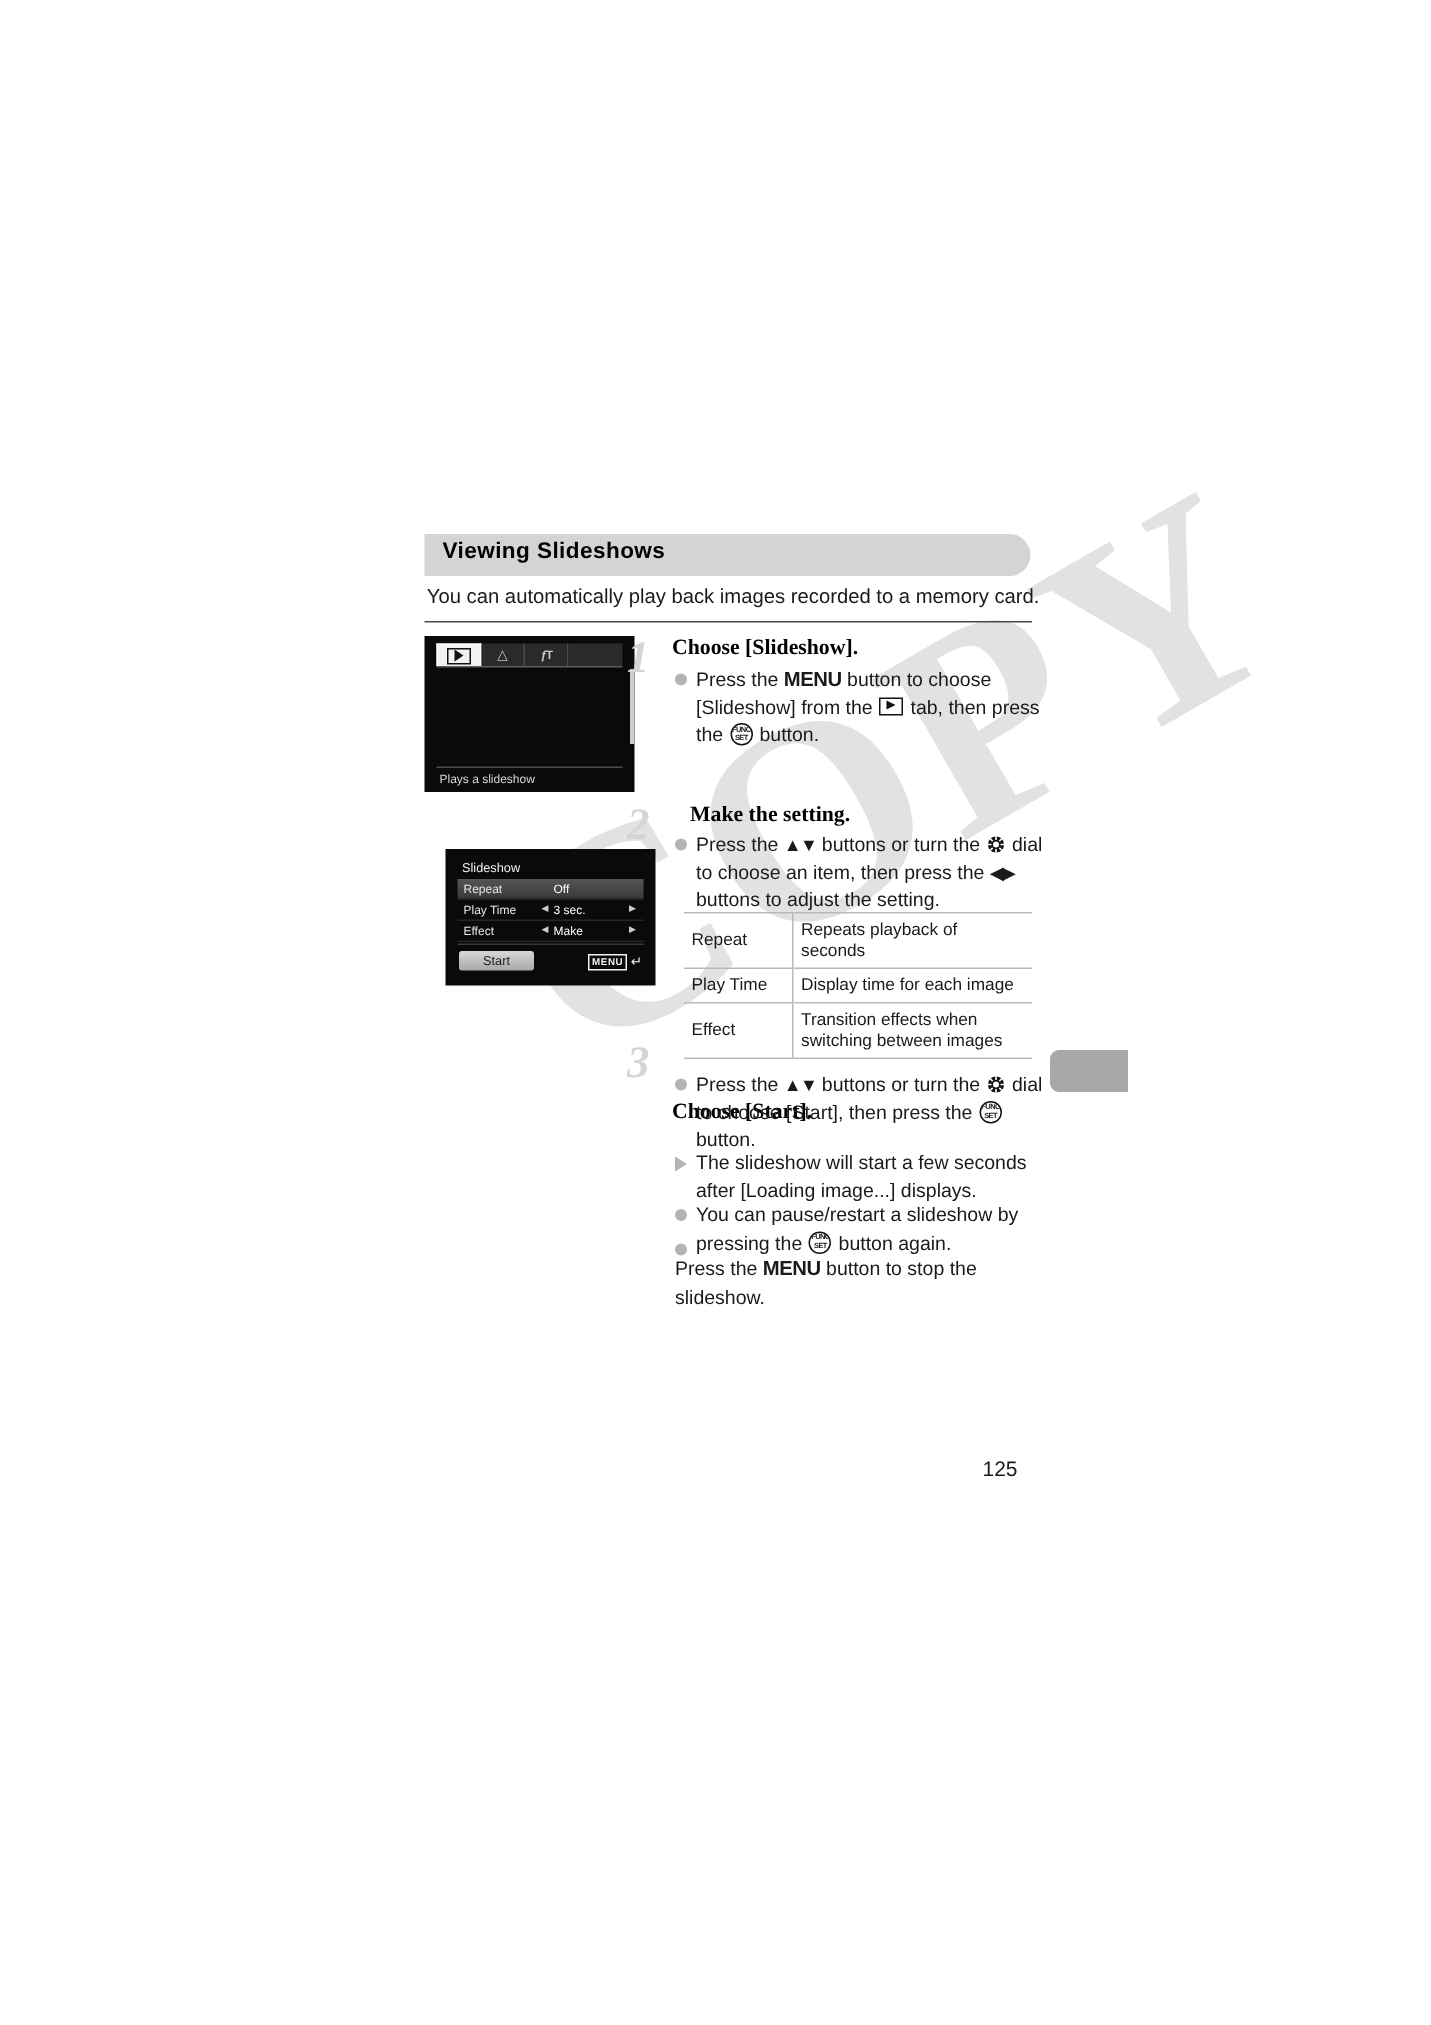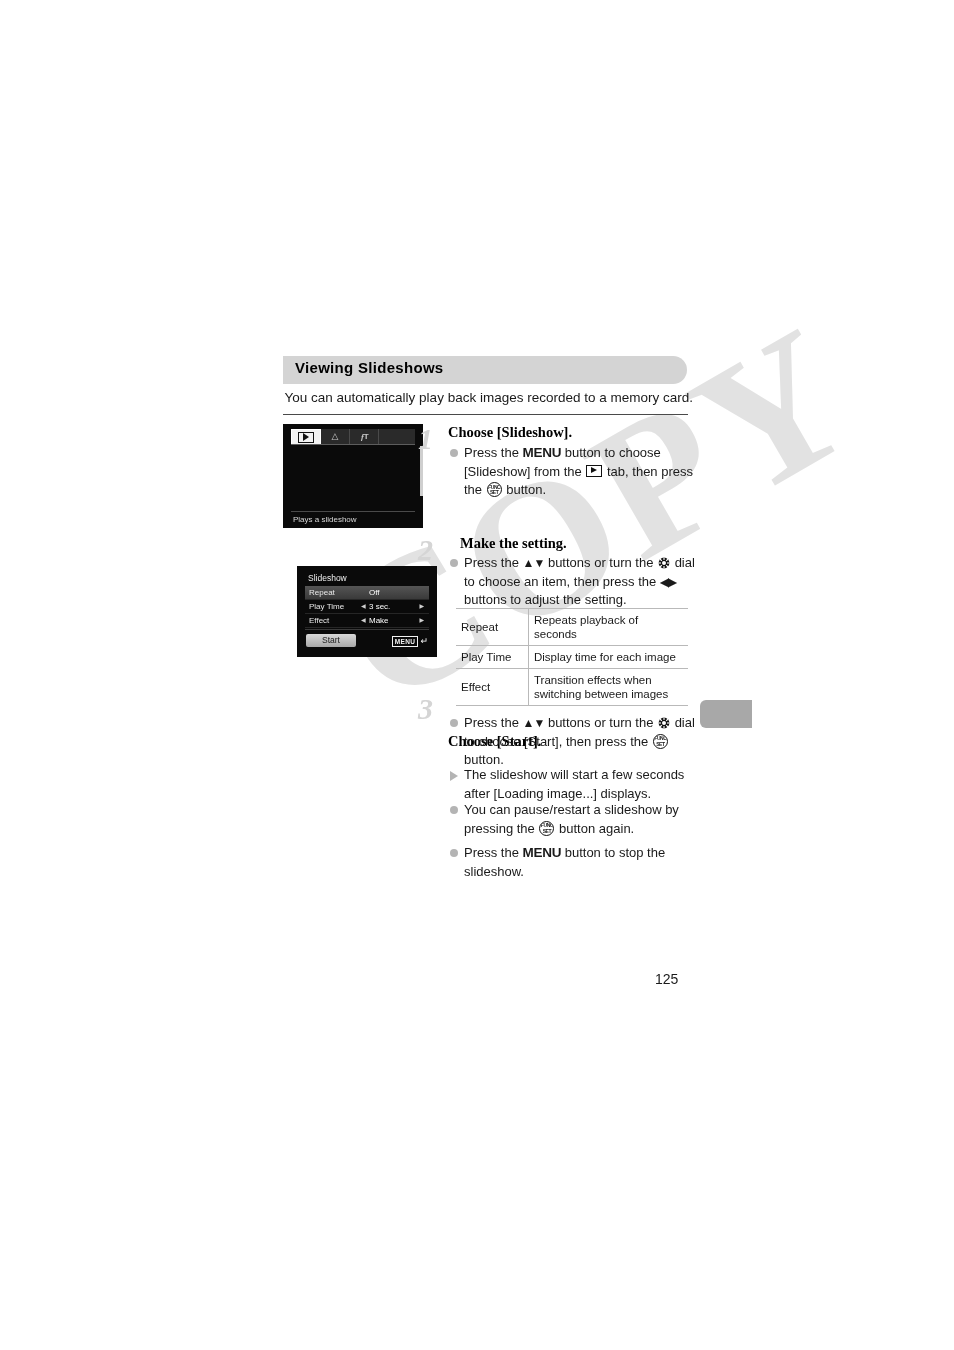--- a/index.html
+++ b/index.html
@@ -561,21 +561,21 @@
   <div class="bullet-row" style="left:450px; top:766px;">
     <span class="bullet-tri"></span>
     <span class="bullet-text">The slideshow will start a few seconds after [Loading image...] displays.</span>
   </div>
 
   <div class="bullet-row" style="left:450px; top:801px;">
     <span class="bullet-dot"></span>
     <span class="bullet-text">You can pause/restart a slideshow by pressing the <span class="g-func">FUNC<br>SET</span> button again.</span>
   </div>
 
-  <div class="bullet-row" style="left:450px; top:844px;">
+  <div class="bullet-row" style="left:450px; top:824px;flex-direction:column;">
     <span class="bullet-dot"></span>
     <span class="bullet-text">Press the <span class="g-menu">MENU</span> button to stop the slideshow.</span>
   </div>
 
   <div id="margin-tab"></div>
   <div id="folio">125</div>
 
 </div>
 
 </body></html>

